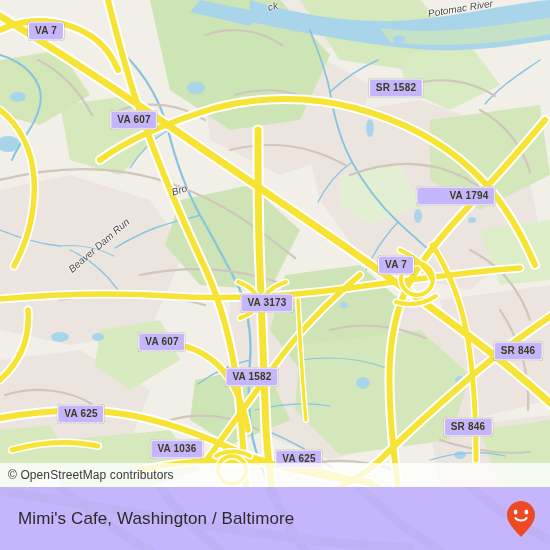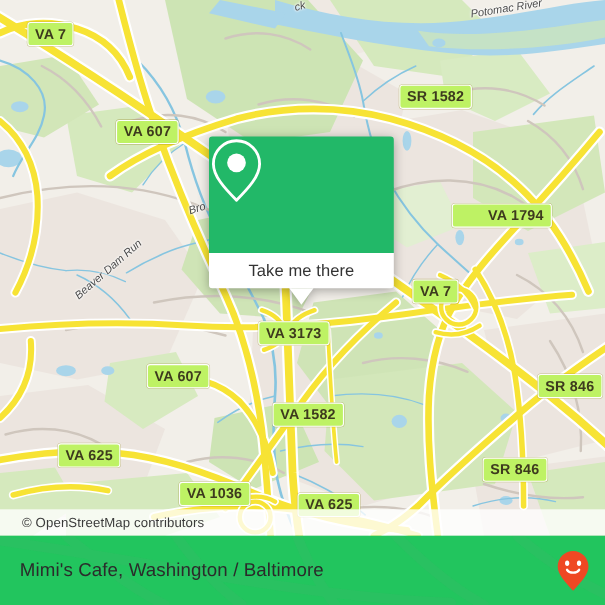--- a/index.html
+++ b/index.html
@@ -10,25 +10,25 @@
   }
   #root{position:relative;width:550px;height:550px;overflow:hidden;background:#fff;}
 
   
   .map{position:absolute;left:0;top:0;width:550px;height:487px;overflow:hidden;background:#f2efe9;}
   .map svg{position:absolute;left:0;top:0;}
 
   
   .shield{
     position:absolute;
-    background:#bef264;
+    background:#c4b5fd;
     border:1.5px solid #ffffff;
     border-radius:3px;
     color:#3d3a1e;
-    font-size:13px;
+    font-size:10px;
     font-weight:bold;
     line-height:1;
     padding:3px 6px 4px 6px;
     white-space:nowrap;
     letter-spacing:.2px;
     box-shadow:0 0 0 .5px rgba(150,140,40,.45);
     transform:translate(-50%,-50%);
     font-family:"Liberation Sans","DejaVu Sans",sans-serif;
   }
 
@@ -43,21 +43,21 @@
     text-shadow:0 0 2px #fff,0 0 2px #fff,0 0 3px #fff;
     pointer-events:none;
   }
 
   
   .attrib{
     position:absolute;left:0;bottom:0;width:100%;
     background:rgba(255,255,255,.78);
     height:24px;line-height:24px;
     font-size:12px;color:#3a3a3a;
-    padding-left:20px;box-sizing:border-box;
+    padding-left:8px;box-sizing:border-box;
     letter-spacing:.1px;
   }
 
   
   .popup{
     position:absolute;left:190px;top:124px;width:168px;
     filter:drop-shadow(0 2px 5px rgba(0,0,0,.32));
   }
   .popup-head{
     background:#22b868;
@@ -78,21 +78,21 @@
     position:absolute;left:50%;bottom:-15px;margin-left:-11px;
     width:0;height:0;
     border-left:11px solid transparent;
     border-right:11px solid transparent;
     border-top:15px solid #ffffff;
   }
 
   
   .footer{
     position:absolute;left:0;top:487px;width:550px;height:63px;
-    background:#22c55e;overflow:hidden;
+    background:#c4b5fd;overflow:hidden;
   }
   .footer-ghost{position:absolute;left:0;top:-487px;opacity:.07;}
   .footer-inner{
     position:relative;width:100%;height:100%;
     display:flex;align-items:center;justify-content:space-between;
     padding:0 14px 0 18px;box-sizing:border-box;
   }
   .footer-title{
     font-size:17px;color:#2b2b2b;letter-spacing:.1px;white-space:nowrap;
   }
@@ -304,42 +304,28 @@
     <div class="wlabel" style="left:268px;top:2px;transform:rotate(-14deg);">ck</div>
 
     <div class="shield" style="left:46px;top:31px;">VA 7</div>
     <div class="shield" style="left:134px;top:120px;">VA 607</div>
     <div class="shield" style="left:396px;top:88px;">SR 1582</div>
     <div class="shield" style="left:456px;top:196px;padding-left:32px;">VA 1794</div>
     <div class="shield" style="left:396px;top:265px;">VA 7</div>
     <div class="shield" style="left:267px;top:303px;">VA 3173</div>
     <div class="shield" style="left:162px;top:342px;">VA 607</div>
     <div class="shield" style="left:518px;top:351px;">SR 846</div>
-    <div class="shield" style="left:280px;top:377px;text-align:right;">VA 1582</div>
+    <div class="shield" style="left:252px;top:377px;text-align:right;">VA 1582</div>
     <div class="shield" style="left:81px;top:414px;">VA 625</div>
     <div class="shield" style="left:468px;top:427px;">SR 846</div>
-    <div class="shield" style="left:195px;top:449px;">VA 1036</div>
+    <div class="shield" style="left:177px;top:449px;">VA 1036</div>
     <div class="shield" style="left:299px;top:459px;">VA 625</div>
 
     <div class="attrib">© OpenStreetMap contributors</div>
 
-    <div class="popup">
-      <div class="popup-head">
-        <span>
-          <svg width="50" height="62" viewBox="0 0 50 62">
-            <path d="M25,4 C13.4,4 4,13.4 4,25 C4,36 14,47 25,58 C36,47 46,36 46,25 C46,13.4 36.6,4 25,4 Z" fill="none" stroke="#ffffff" stroke-width="2.6" stroke-linejoin="round"></path>
-            <circle cx="25" cy="24" r="8.5" fill="#ffffff"></circle>
-          </svg>
-        </span>
-      </div>
-      <div class="popup-body">
-        <span>Take me there</span>
-      </div>
-      <div class="popup-tail"></div>
-    </div>
 
   </div>
 
   <div class="footer">
     <svg class="footer-ghost" width="550" height="550" viewBox="0 0 550 550">
       <g fill="none" stroke="#8d8d8d" stroke-width="9" stroke-linecap="round">
         <path d="M-10,490 C60,500 130,512 200,524 C270,536 340,545 410,548"></path>
         <path d="M60,487 C90,512 120,535 150,550"></path>
         <path d="M160,487 C180,515 200,535 220,550"></path>
         <path d="M360,487 C385,512 410,534 440,550"></path>

